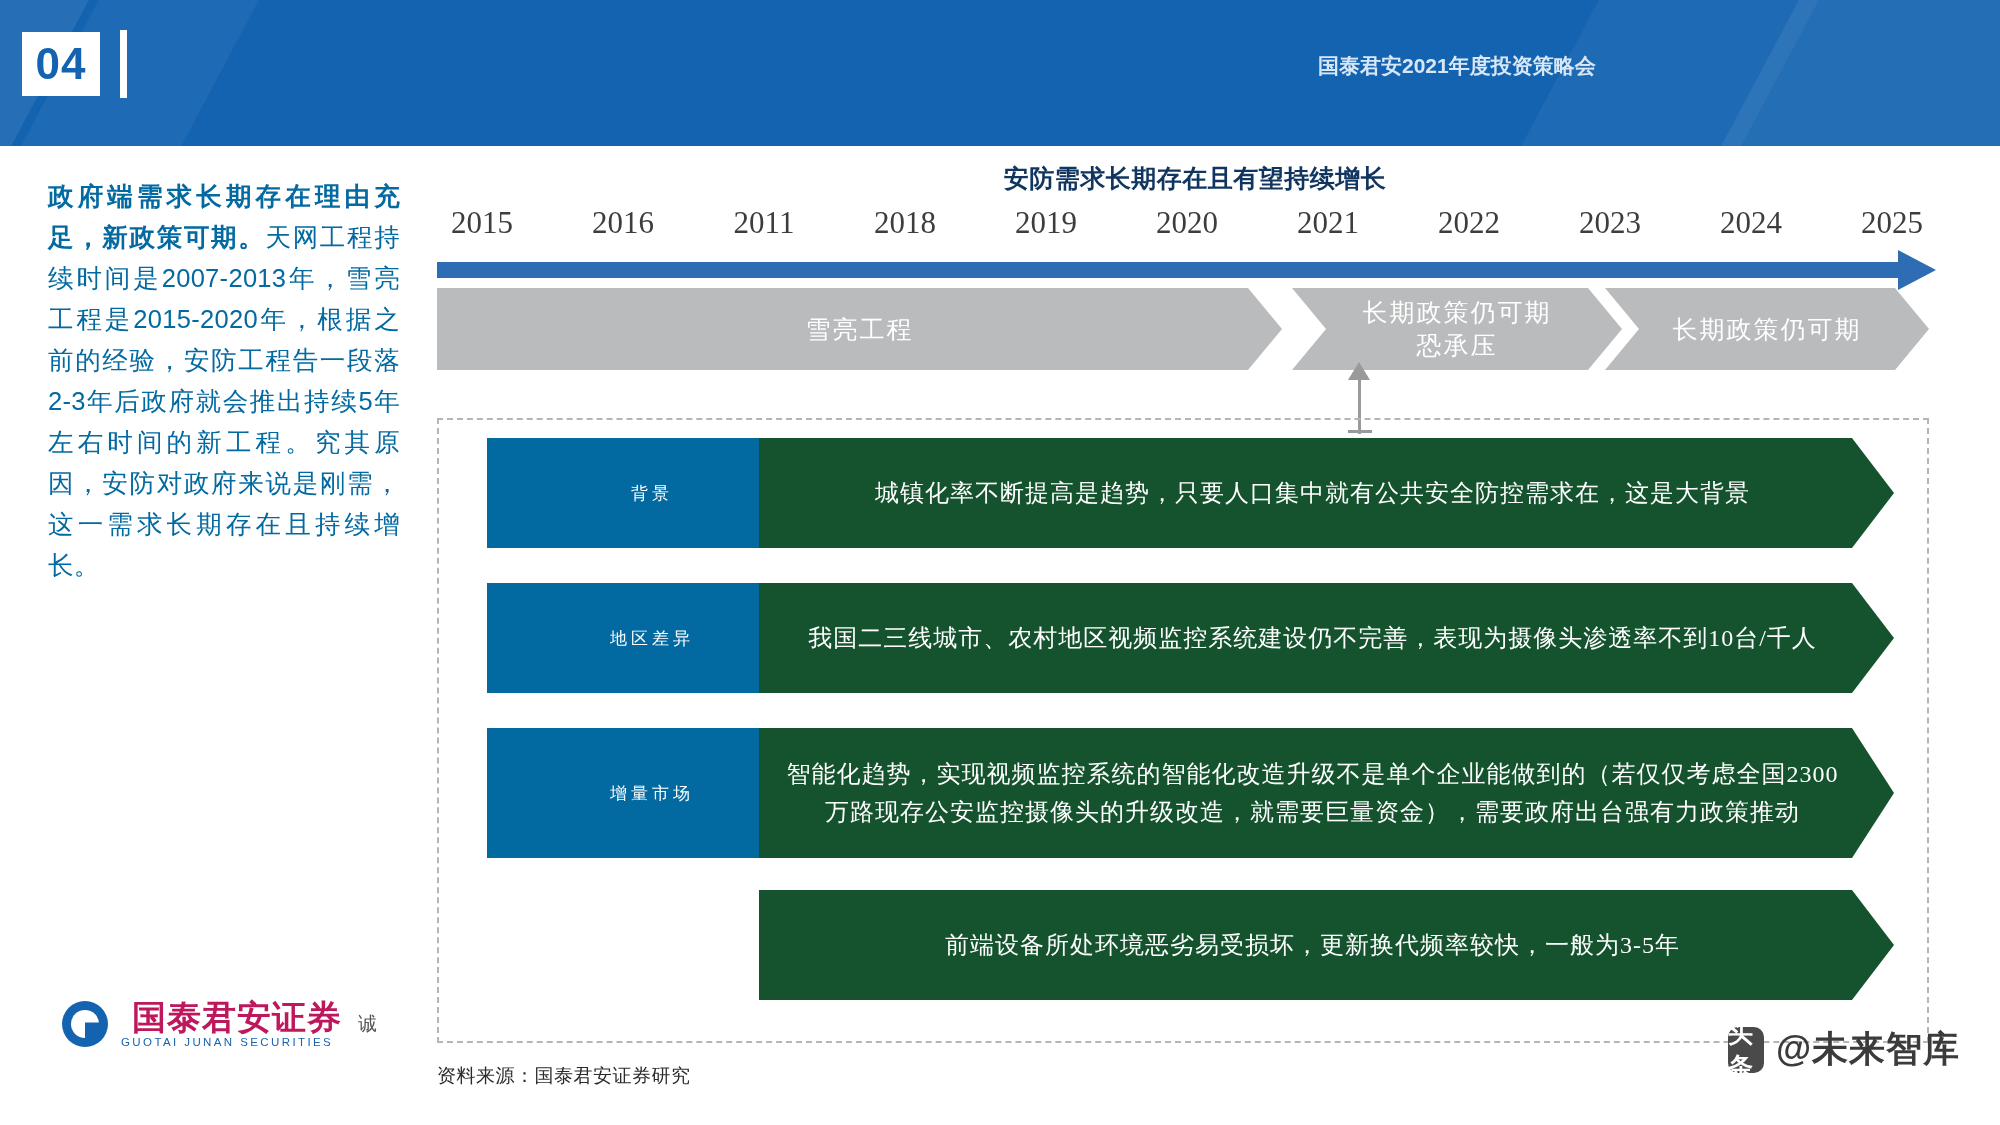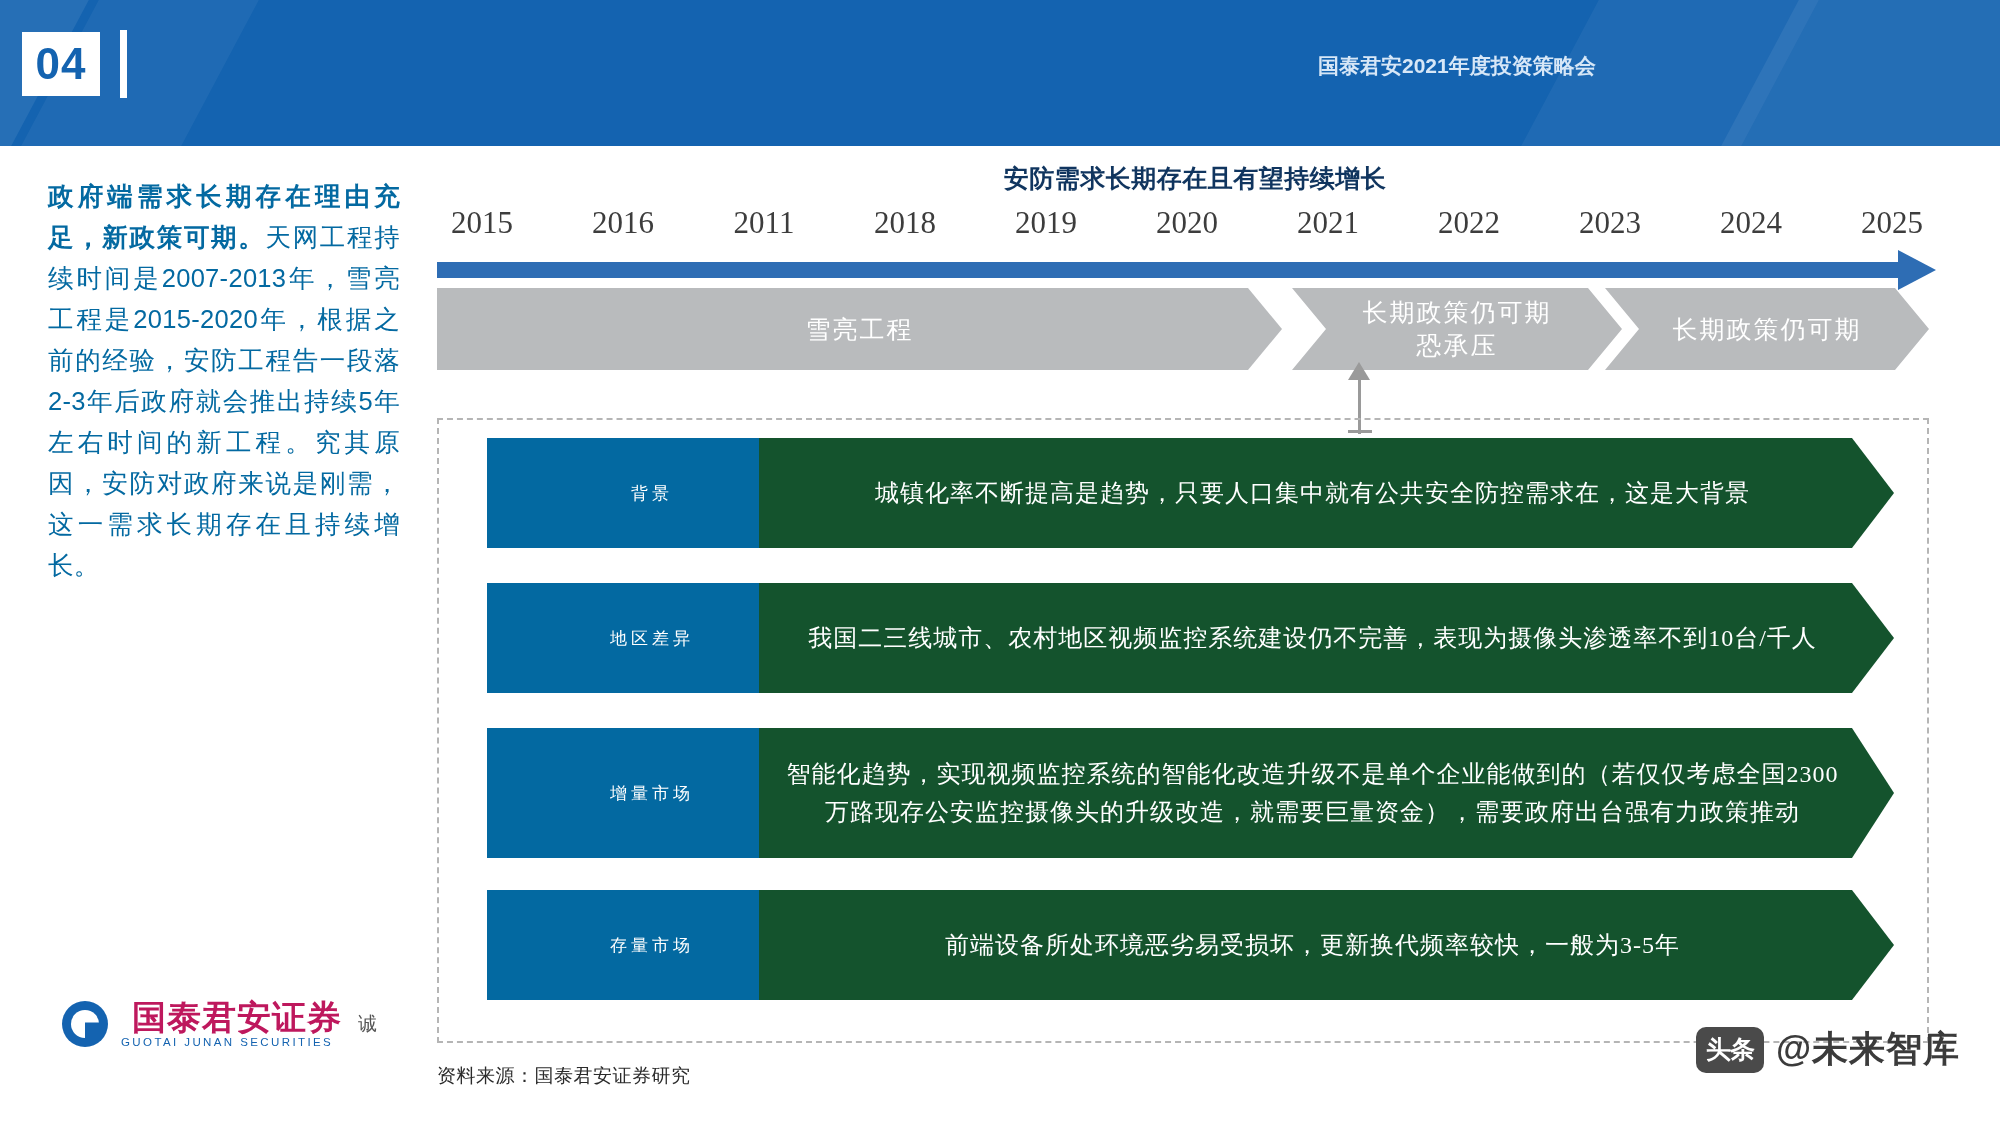--- a/index.html
+++ b/index.html
@@ -290,21 +290,21 @@
   }
 
   .watermark {
     position: absolute;
     right: 40px; top: 1025px;
     display: flex;
     align-items: center;
     color: #4a4a4a;
   }
   .wm-badge {
-    width: 68px; height: 46px;
+    width: 36px; height: 46px;
     border-radius: 10px;
     background: #4a4a4a;
     color: #ffffff;
     font-size: 25px;
     font-weight: bold;
     display: flex;
     align-items: center;
     justify-content: center;
     letter-spacing: -1px;
   }
@@ -378,21 +378,20 @@
       </div>
       <div class="row" style="top: 163px; height: 110px;">
         <div class="row-label" style="height: 110px;">地区差异</div>
         <div class="row-arrow" style="height: 110px;">我国二三线城市、农村地区视频监控系统建设仍不完善，表现为摄像头渗透率不到10台/千人</div>
       </div>
       <div class="row" style="top: 308px; height: 130px;">
         <div class="row-label" style="height: 130px;">增量市场</div>
         <div class="row-arrow" style="height: 130px;">智能化趋势，实现视频监控系统的智能化改造升级不是单个企业能做到的（若仅仅考虑全国2300万路现存公安监控摄像头的升级改造，就需要巨量资金），需要政府出台强有力政策推动</div>
       </div>
       <div class="row" style="top: 470px; height: 110px;">
-        <div class="row-label" style="height: 110px;">存量市场</div>
         <div class="row-arrow" style="height: 110px;">前端设备所处环境恶劣易受损坏，更新换代频率较快，一般为3-5年</div>
       </div>
     </div>
 
   <div class="logo-wrap">
     <div class="logo-mark"></div>
     <div>
       <div class="logo-cn">国泰君安证券</div>
       <div class="logo-en">GUOTAI JUNAN SECURITIES</div>
     </div>

